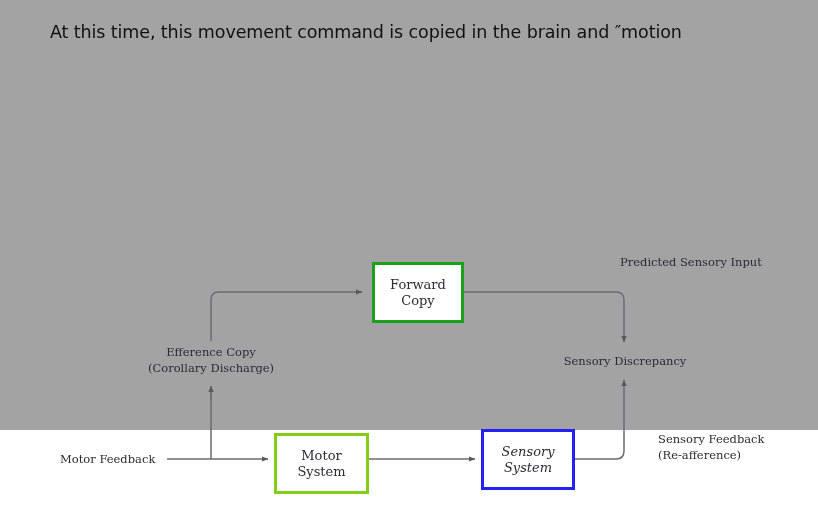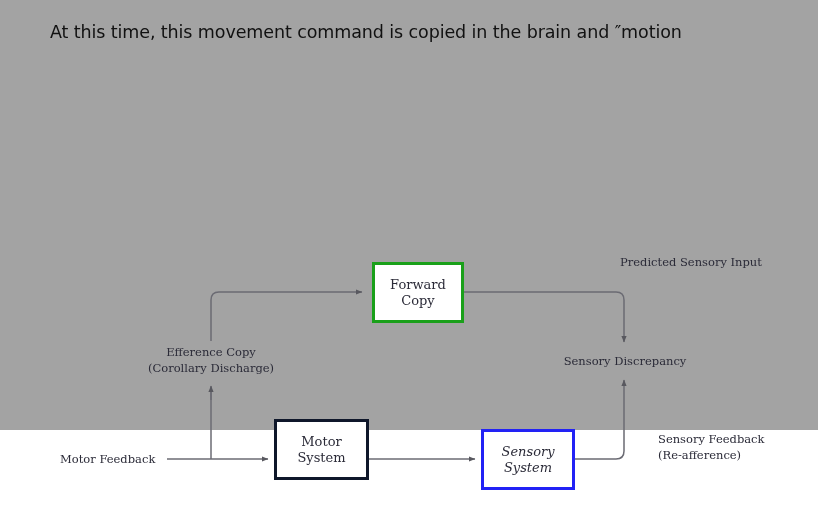--- a/index.html
+++ b/index.html
@@ -108,21 +108,21 @@
 
         <path d="M 575 229 L 616 229 Q 624 229 624 221 L 624 150" marker-end="url(#ah)"></path>
       </g>
     </svg>
 
     <div class="node-box" style="left:372px; top:32px; width:92px; height:61px; border:3px solid #1aa01a;">
       <span class="ln">Forward</span>
       <span class="ln">Copy</span>
     </div>
 
-    <div class="node-box" style="left:274px; top:189px; width:95px; height:61px; border:3px solid #0f172a;">
+    <div class="node-box" style="left:274px; top:203px; width:95px; height:61px; border:3px solid #84cc16;">
       <span class="ln">Motor</span>
       <span class="ln">System</span>
     </div>
 
     <div class="node-box" style="left:481px; top:199px; width:94px; height:61px; border:3px solid #2222f5;font-style:italic;">
       <span class="ln">Sensory</span>
       <span class="ln">System</span>
     </div>
 
     <div class="diag-label left" style="left:60px; top:222px;">

